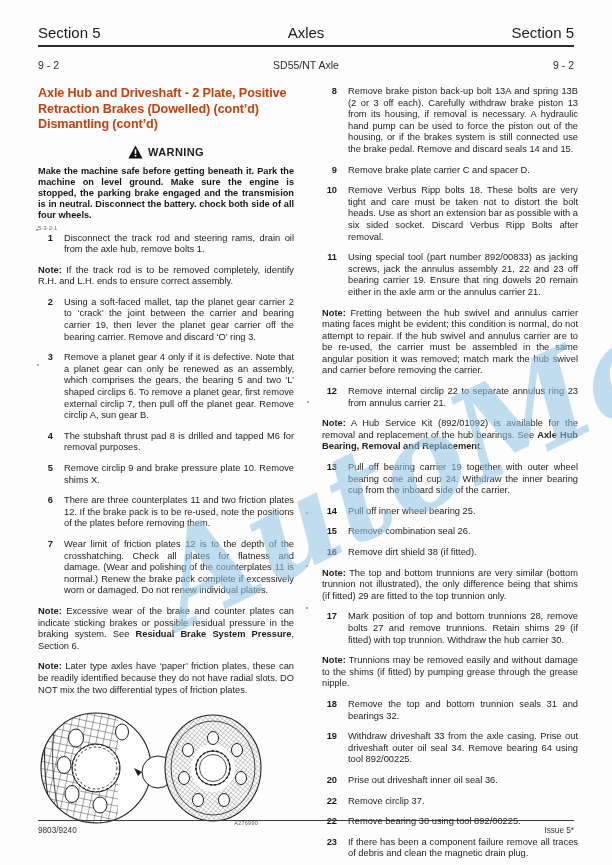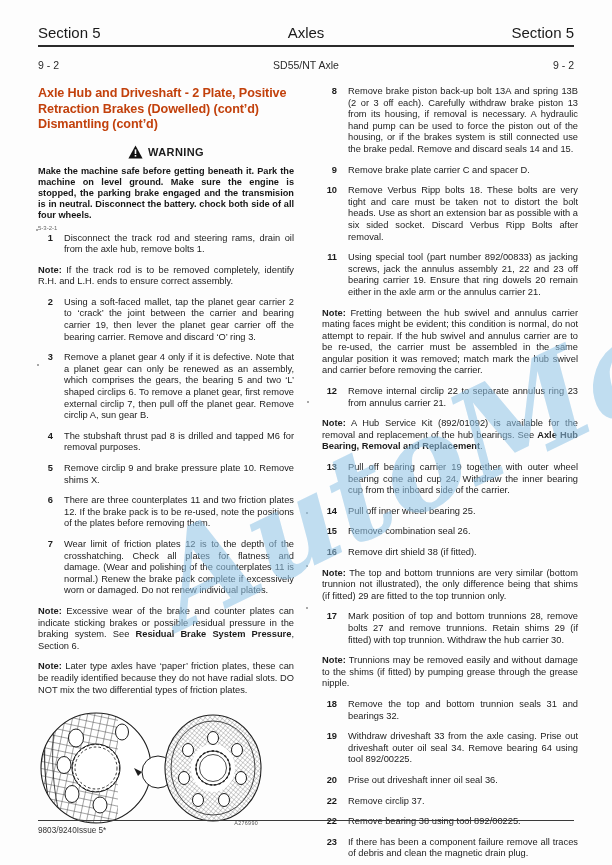--- a/index.html
+++ b/index.html
@@ -82,21 +82,21 @@
     letter-spacing:0.3px;
   }
   
   .speck{position:absolute;background:#8a8a8a;border-radius:50%;}
   
   .footer{
     position:absolute;left:38px;top:820px;width:536px;
   }
   .footer .rule{border-bottom:1.6px solid #3a3a3a;}
   .footer-row{
-    display:flex;justify-content:flex-start;
+    display:flex;justify-content:space-between;
     font-size:8.2px;line-height:12px;color:#333;padding-top:4px;
   }
   
   .watermark{
     position:absolute;left:120px;top:340px;
     font-family:"DejaVu Serif", serif;
     font-style:italic;font-weight:bold;
     font-size:125px;line-height:125px;
     color:#8fc3e6;opacity:.55;
     transform:rotate(-26deg);

